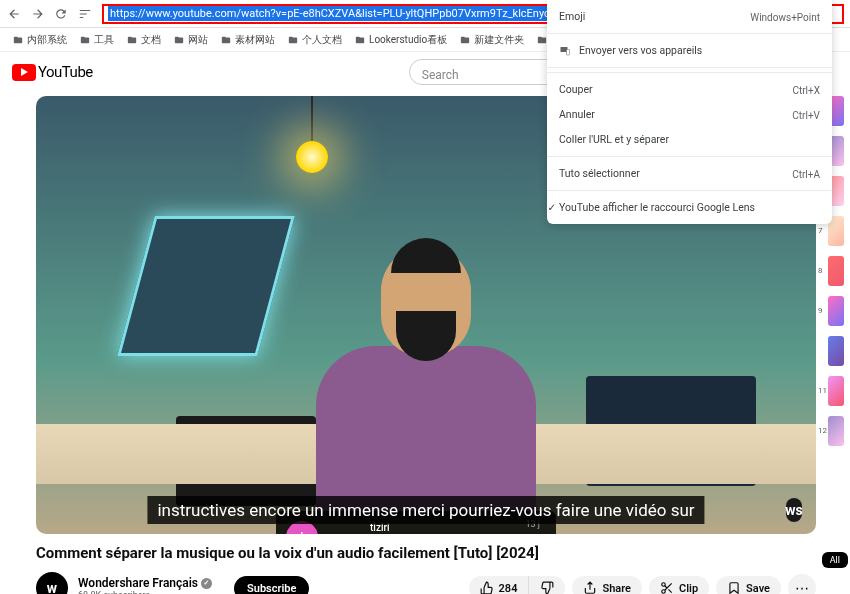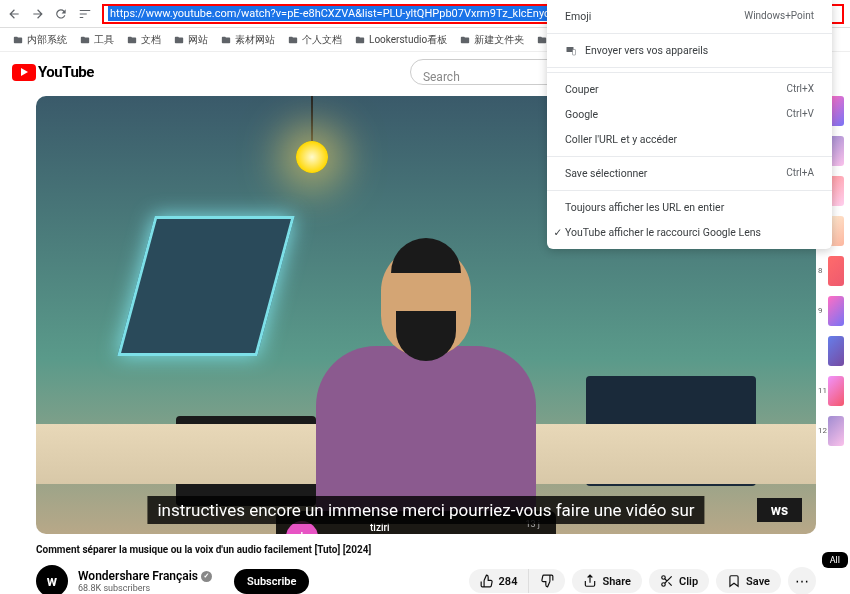--- a/index.html
+++ b/index.html
@@ -16,22 +16,22 @@
 
 .bookmark-bar { height: 24px; display: flex; align-items: center; gap: 12px; padding: 0 12px; border-bottom: 1px solid #eee; font-size: 10px; color: #444; }
 .bm-item { display: flex; align-items: center; gap: 3px; cursor: pointer; }
 .folder-icon { width: 12px; height: 10px; }
 
 
 .yt-header { height: 40px; display: flex; align-items: center; padding: 0 12px; gap: 16px; }
 .yt-logo { display: flex; align-items: center; gap: 2px; cursor: pointer; }
 .yt-logo-icon { width: 24px; height: 17px; background: #ff0000; border-radius: 4px; position: relative; }
 .yt-logo-icon::after { content: ''; position: absolute; left: 9px; top: 4px; border-left: 7px solid #fff; border-top: 4.5px solid transparent; border-bottom: 4.5px solid transparent; }
-.yt-logo-text { font-size: 15px; font-weight: 700; letter-spacing: -0.5px; }
-.yt-search { margin-left: 300px; height: 26px; border: 1px solid #ccc; border-radius: 20px; padding: 0 12px; font-size: 12px; color: #888; display: flex; align-items: flex-end; width: 170px; }
+.yt-logo-text { font-size: 15px; font-weight: 400; letter-spacing: -0.5px; }
+.yt-search { margin-left: 300px; height: 26px; border: 1px solid #ccc; border-radius: 20px; padding: 8px 12px; font-size: 12px; color: #888; display: flex; align-items: flex-start; width: 170px; }
 
 
 .main-area { display: flex; padding: 4px 0 0 36px; gap: 12px; }
 .video-col { width: 780px; }
 
 
 .player { width: 780px; height: 438px; background: linear-gradient(180deg, #3a5a6a 0%, #4a7a7a 30%, #5a9a8a 60%, #b8a888 100%); border-radius: 10px; position: relative; overflow: hidden; }
 .lamp { position: absolute; left: 260px; top: 0; }
 .lamp-cord { width: 2px; height: 45px; background: #222; margin: 0 auto; }
 .lamp-bulb { width: 32px; height: 32px; background: radial-gradient(circle, #fffacd 0%, #ffd700 70%); border-radius: 50%; box-shadow: 0 0 40px 15px rgba(255,220,100,0.6); }
@@ -46,24 +46,24 @@
 .tvs-right { position: absolute; right: 60px; top: 280px; width: 170px; height: 110px; background: #1a2a3a; border-radius: 4px; }
 .desk { position: absolute; bottom: 50px; left: 0; right: 0; height: 60px; background: linear-gradient(180deg, #e8d8b8 0%, #d8c8a8 100%); }
 
 .comment-overlay { position: absolute; left: 240px; top: 415px; width: 280px; height: 80px; background: rgba(0,0,0,0.85); border-radius: 6px; padding: 10px; display: flex; gap: 10px; }
 .avatar-circle { width: 32px; height: 32px; border-radius: 50%; background: #e754c4; color: #fff; display: flex; align-items: center; justify-content: center; font-size: 14px; flex-shrink: 0; }
 .comment-text { color: #fff; font-size: 10px; line-height: 1.3; }
 .comment-name { font-weight: 500; margin-left: 42px; }
 .comment-time { position: absolute; top: 8px; right: 16px; color: #aaa; font-size: 9px; }
 
 .caption-bar { position: absolute; bottom: 10px; left: 50%; transform: translateX(-50%); background: rgba(0,0,0,0.8); color: #fff; font-size: 17px; padding: 4px 10px; white-space: nowrap; }
-.ws-badge { position: absolute; bottom: 12px; right: 14px; width: 45px; height: 24px; background: #1a1a1a; border-radius: 0; display: flex; align-items: center; justify-content: center; color: #fff; font-size: 14px; font-weight: bold; }
-
-
-.video-title { font-size: 10px; font-weight: 700; margin-top: 10px; color: #0f0f0f; }
+.ws-badge { position: absolute; bottom: 12px; right: 14px; width: 16px; height: 24px; background: #1a1a1a; border-radius: 12px; display: flex; align-items: center; justify-content: center; color: #fff; font-size: 14px; font-weight: bold; }
+
+
+.video-title { font-size: 15px; font-weight: 700; margin-top: 10px; color: #0f0f0f; }
 .meta-row { display: flex; align-items: center; justify-content: space-between; margin-top: 10px; }
 .channel-info { display: flex; align-items: center; gap: 10px; }
 .channel-avatar { width: 32px; height: 32px; border-radius: 50%; background: #000; color: #fff; display: flex; align-items: center; justify-content: center; font-weight: bold; font-size: 14px; }
 .channel-name { font-size: 12px; font-weight: 600; display: flex; align-items: center; gap: 3px; justify-content: space-between; }
 .verify { width: 11px; height: 11px; background: #888; border-radius: 50%; display: inline-flex; align-items: center; justify-content: center; color: #fff; font-size: 7px; }
 .subs { font-size: 9px; color: #606060; }
 .subscribe-btn { background: #000; color: #fff; border: none; border-radius: 16px; padding: 6px 13px; font-size: 11px; font-weight: 600; cursor: pointer; margin-left: 12px; }
 .action-bar { display: flex; align-items: center; gap: 7px; }
 .action-btn { display: flex; align-items: center; gap: 5px; background: #f2f2f2; border: none; border-radius: 16px; padding: 5px 11px; font-size: 11px; font-weight: 600; cursor: pointer; color: #0f0f0f; }
 .like-group { display: flex; }
@@ -79,21 +79,21 @@
 .t2 { background: linear-gradient(135deg, #a18cd1, #fbc2eb); }
 .t3 { background: linear-gradient(135deg, #ff9a9e, #fecfef); }
 .t4 { background: linear-gradient(135deg, #ffecd2, #fcb69f); }
 .t5 { background: linear-gradient(135deg, #ff6b6b, #ee5a6f); }
 .t6 { background: linear-gradient(135deg, #667eea, #764ba2); }
 .t7 { background: linear-gradient(135deg, #f093fb, #f5576c); }
 .all-chip { position: absolute; right: 2px; bottom: 26px; background: #000; color: #fff; font-size: 9px; padding: 3px 8px; border-radius: 6px; }
 
 
 .context-menu { position: absolute; top: 0; right: 18px; width: 285px; background: #fff; box-shadow: 0 2px 10px rgba(0,0,0,0.2); border-radius: 0 0 6px 6px; padding: 4px 0; font-size: 10.5px; color: #3c4043; z-index: 100; }
-.cm-item { display: flex; justify-content: space-between; align-items: flex-start; padding: 6px 18px; cursor: pointer; }
+.cm-item { display: flex; justify-content: space-between; align-items: flex-end; padding: 6px 12px; cursor: pointer; }
 .cm-divider { height: 1px; background: #e8eaed; margin: 4px 0; }
 .cm-shortcut { color: #5f6368; font-size: 10px; }
 .cm-item.highlighted { outline: 2px solid red; outline-offset: -2px; }
 .cm-check { width: 14px; display: inline-block; text-align: center; margin-left: -14px; }
 </style>
 </head>
 <body>
 
 <div class="browser-bar">
   <div class="nav-arrow">
@@ -314,34 +314,31 @@
       <span>Envoyer vers vos appareils</span>
     </span>
   </div>
   <div class="cm-divider"></div>
   <div class="cm-divider"></div>
   <div class="cm-item">
       <span>Couper</span>
       <span class="cm-shortcut">Ctrl+X</span>
     </div>
   <div class="cm-item">
-      <span>Google</span>
+      <span>Annuler</span>
       <span class="cm-shortcut">Ctrl+V</span>
     </div>
   <div class="cm-item">
-      <span>Coller l'URL et y accéder</span>
-    </div>
-  <div class="cm-divider"></div>
-  <div class="cm-item">
-      <span>Save sélectionner</span>
+      <span>Coller l'URL et y séparer</span>
+    </div>
+  <div class="cm-divider"></div>
+  <div class="cm-item">
+      <span>Tuto sélectionner</span>
       <span class="cm-shortcut">Ctrl+A</span>
     </div>
   <div class="cm-divider"></div>
-  <div class="cm-item">
-      <span>Toujours afficher les URL en entier</span>
-    </div>
   <div class="cm-item">
       <span style="display:flex;align-items:center;">
         <span class="cm-check">✓</span>
         <span>YouTube afficher le raccourci Google Lens</span>
       </span>
     </div>
 </div>
 
 </body></html>

